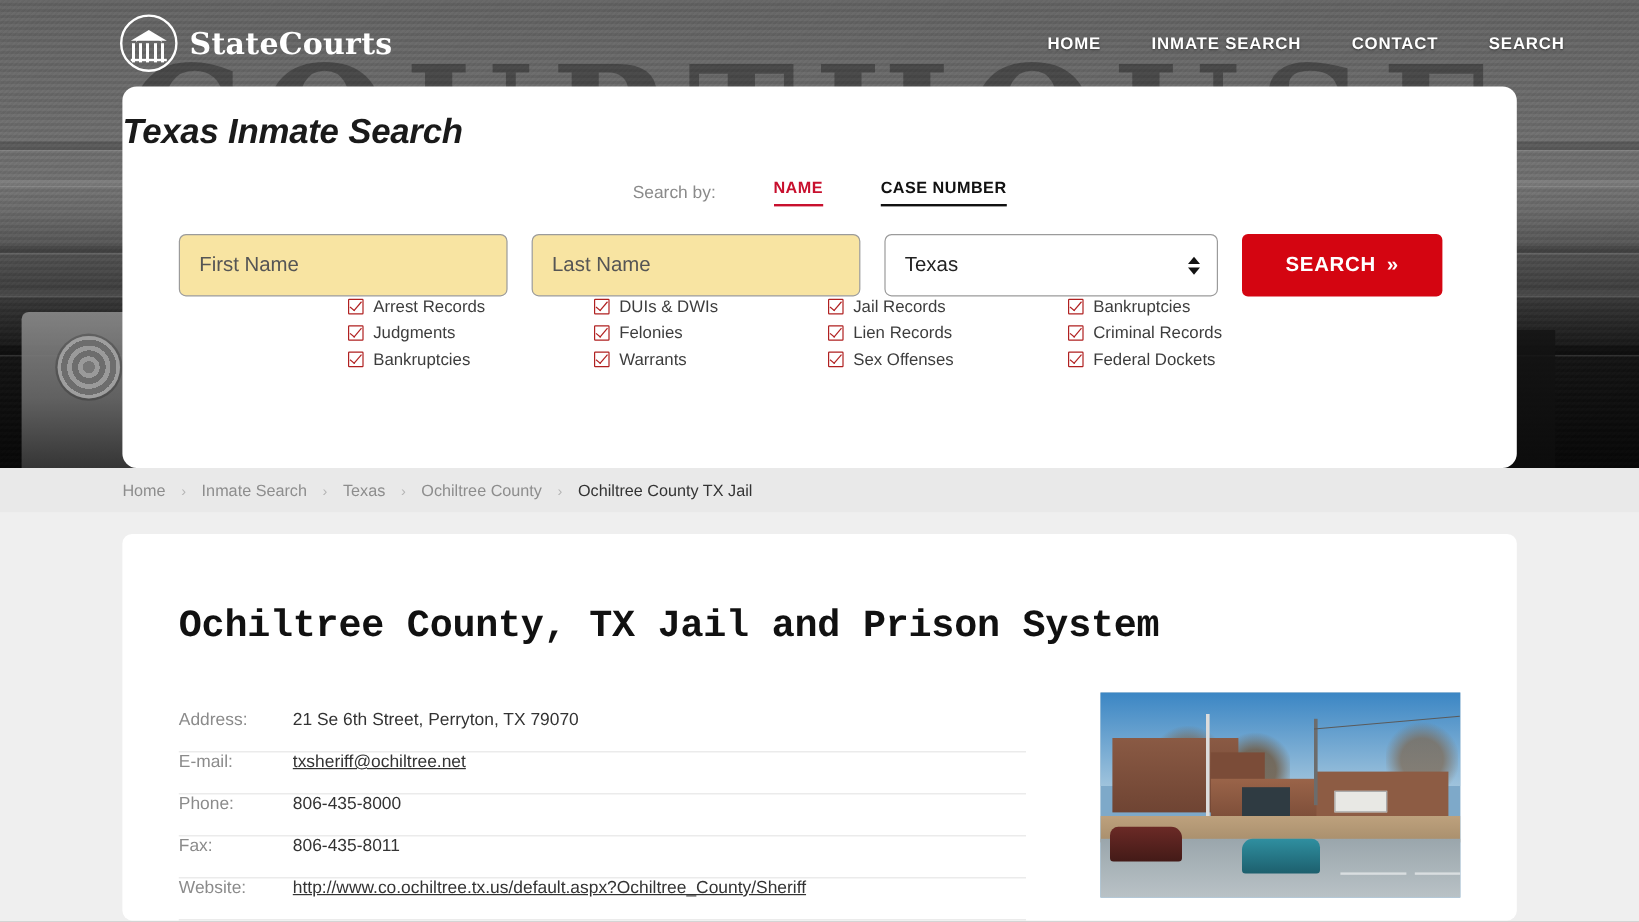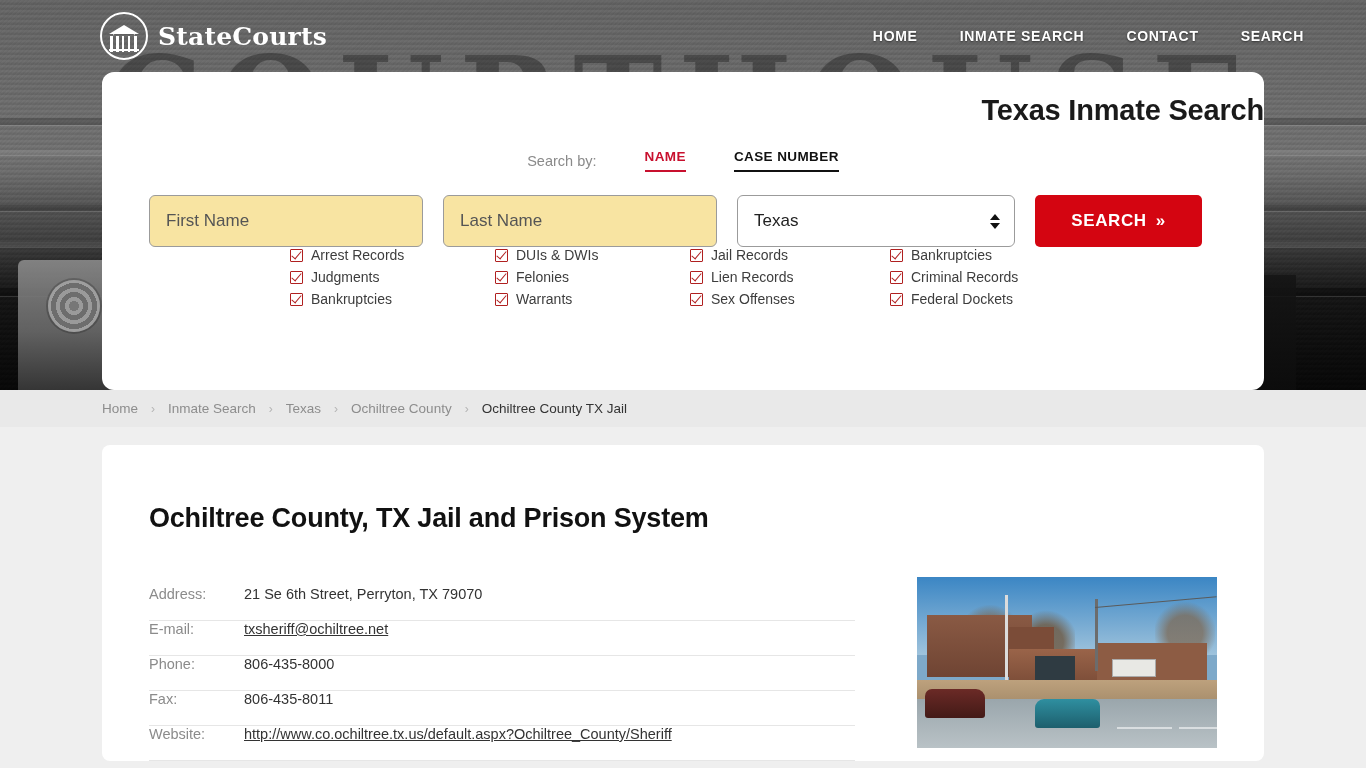--- a/index.html
+++ b/index.html
@@ -124,24 +124,25 @@
   
   .card {
     position: absolute; left: 102px; top: 72px;
     width: 1162px; height: 318px;
     background: #fff;
     border-radius: 12px;
     z-index: 5;
     padding-top: 22px;
   }
   .card h1 {
-    text-align: right;
+    text-align: left;
     font-family: "Liberation Sans", sans-serif;
     font-size: 29px; font-weight: 700; color: #1a1a1a;
     letter-spacing: -.2px;
+    font-style: italic;
   }
   .searchby {
     display: flex; align-items: center; justify-content: center;
     gap: 48px; margin-top: 22px;
   }
   .searchby-label {
     font-size: 14.5px; color: #8a8a8a;
     font-family: "Liberation Sans", sans-serif;
   }
   .tab {
@@ -235,22 +236,22 @@
   
   .content-wrap { width: 1366px; background: #efefef; padding-top: 18px; }
   .content {
     width: 1162px; margin: 0 auto;
     background: #fff; border-radius: 8px;
     padding: 58px 47px 0 47px;
     position: relative;
     min-height: 310px;
   }
   .content h2 {
-    font-family: Liberation Sans, sans-serif;
-    font-size: 27px; font-weight: 700; color: #111;
+    font-family: Liberation Mono, monospace;
+    font-size: 32px; font-weight: 700; color: #111;
     letter-spacing: -.2px;
   }
   .info {
     margin-top: 52px;
     width: 706px;
   }
   .info-row {
     display: flex; align-items: baseline;
     height: 35px;
     border-bottom: 1px solid #e6e6e6;

